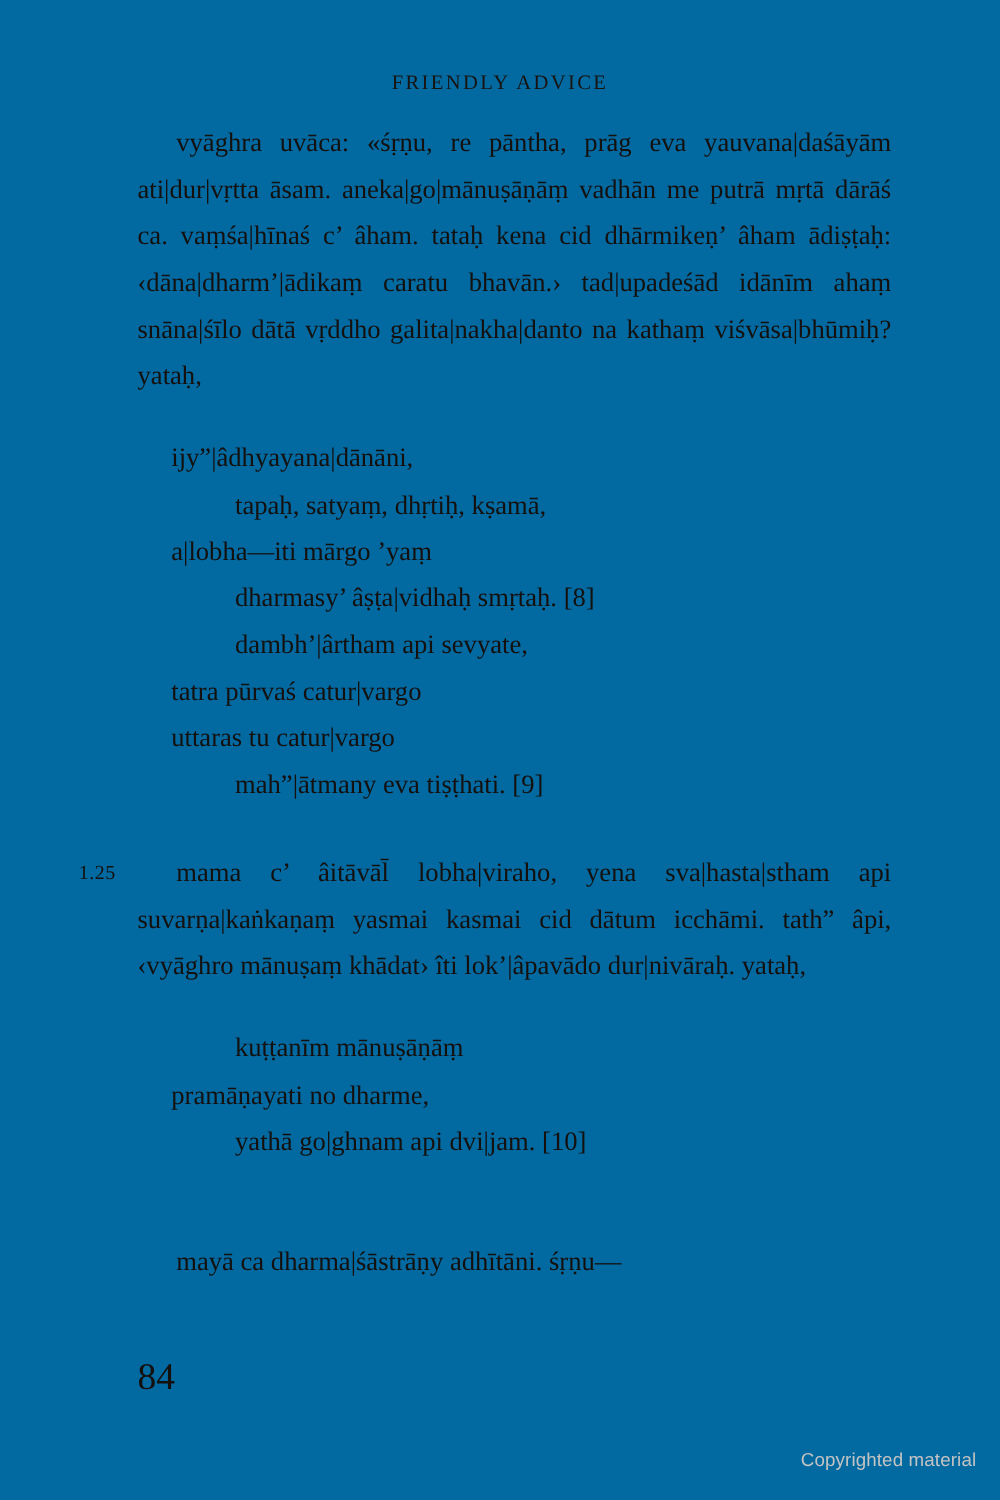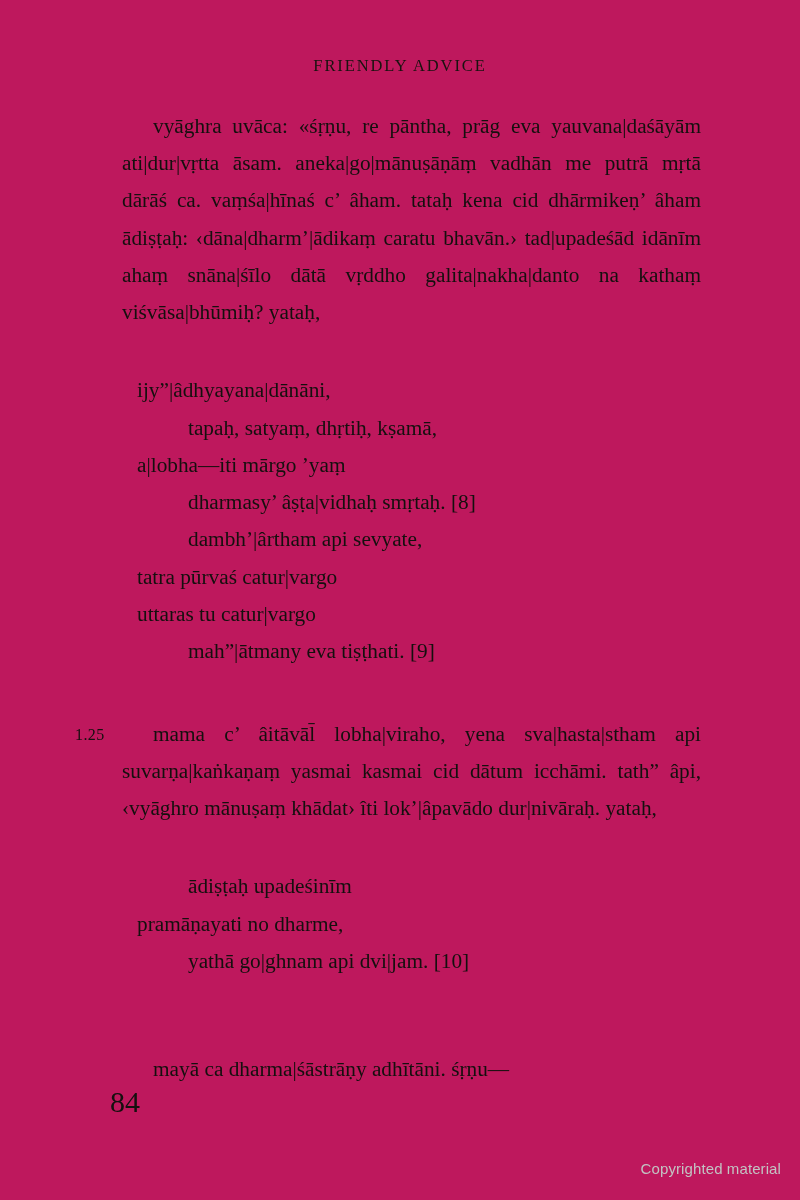--- a/index.html
+++ b/index.html
@@ -4,21 +4,21 @@
 <style>
   html, body {
     margin: 0;
     padding: 0;
     background: #ffffff;
   }
   .page {
     position: relative;
     width: 800px;
     height: 1200px;
-    background: #be185d;
+    background: #0369a1;
     margin: 0 auto;
     overflow: hidden;
     font-family: "Liberation Serif", "DejaVu Serif", serif;
     color: #14100e;
   }
 
   
   .running-head {
     position: absolute;
     top: 56px;
@@ -32,21 +32,21 @@
 
   
   .textblock {
     position: absolute;
     left: 110px;
     top: 96px;
     width: 603px;
   }
 
   p.prose {
-    margin: 12px;
+    margin: 0;
     font-size: 21.3px;
     line-height: 37.2px;
     text-align: justify;
     text-justify: inter-word;
     hyphens: none;
     color: #14100e;
   }
   p.prose .indent-first {
     display: inline-block;
     width: 31px;
@@ -131,21 +131,21 @@
       <span class="vline even">mah”|ātmany eva tiṣṭhati. [9]</span>
     </div>
 
     <div class="gap-after-verse"></div>
 
     <p class="prose numbered"><span class="section-number">1.25</span><span class="indent-first"></span><span>mama c’ âitāvāl̄ lobha|viraho, yena sva|hasta|stham api suvarṇa|kaṅkaṇaṃ yasmai kasmai cid dātum icchāmi. tath” âpi, ‹vyāghro mānuṣaṃ khādat› îti lok’|âpavādo dur|nivāraḥ. yataḥ,</span></p>
 
     <div class="gap-before-verse"></div>
 
     <div class="verse">
-      <span class="vline even">ādiṣṭaḥ upadeśinīm</span>
+      <span class="vline even">kuṭṭanīm mānuṣāṇāṃ</span>
       <span class="vline odd">pramāṇayati no dharme,</span>
       <span class="vline even">yathā go|ghnam api dvi|jam. [10]</span>
     </div>
 
     <div class="gap-after-verse"></div>
     <div class="gap-small"></div>
 
     <p class="prose"><span class="indent-first"></span><span>mayā ca dharma|śāstrāṇy adhītāni. śṛṇu—</span></p>
 
   </div>

